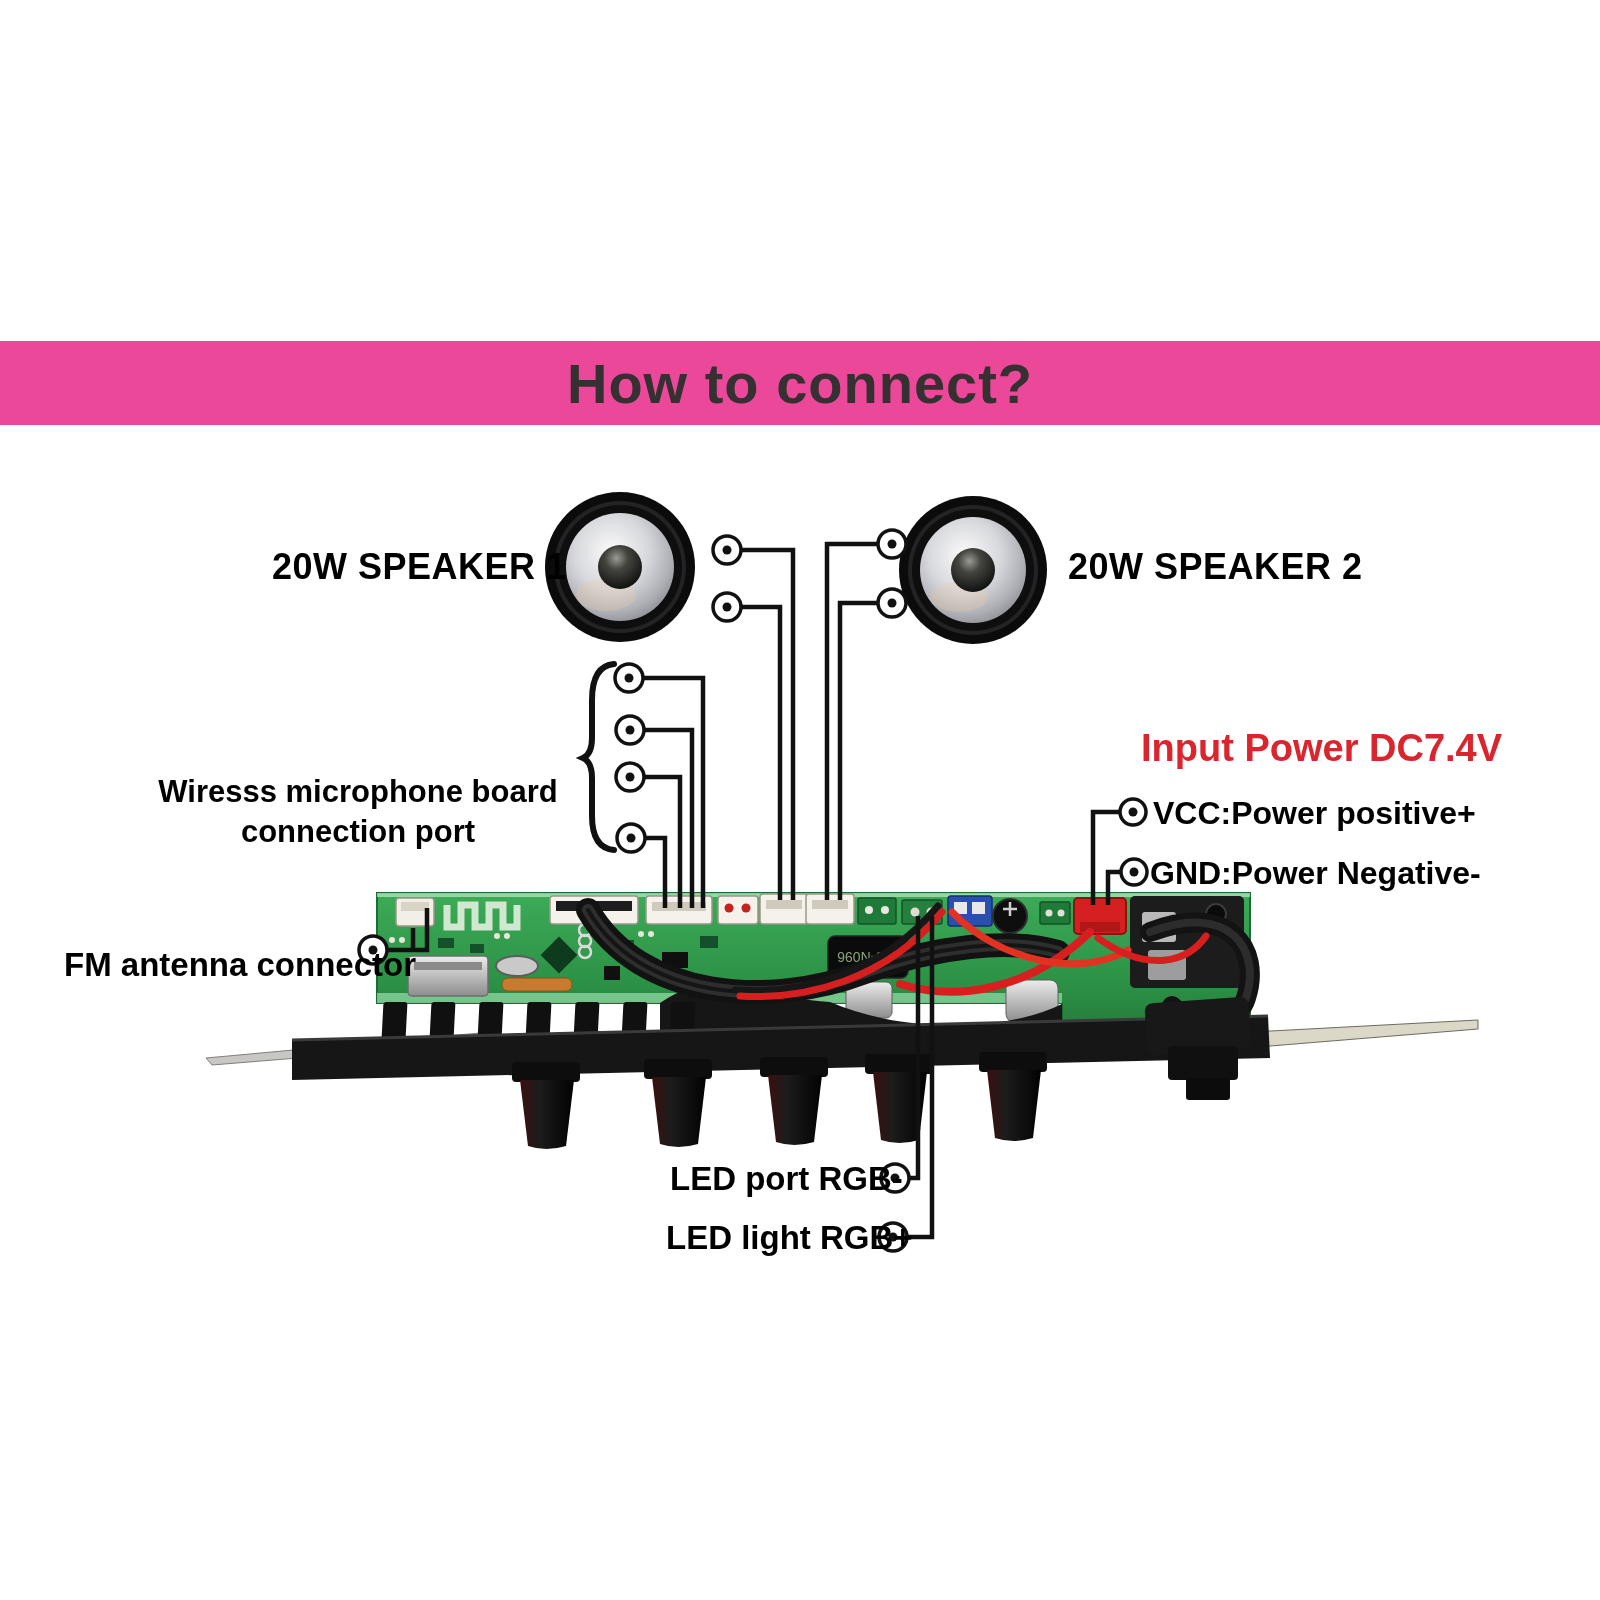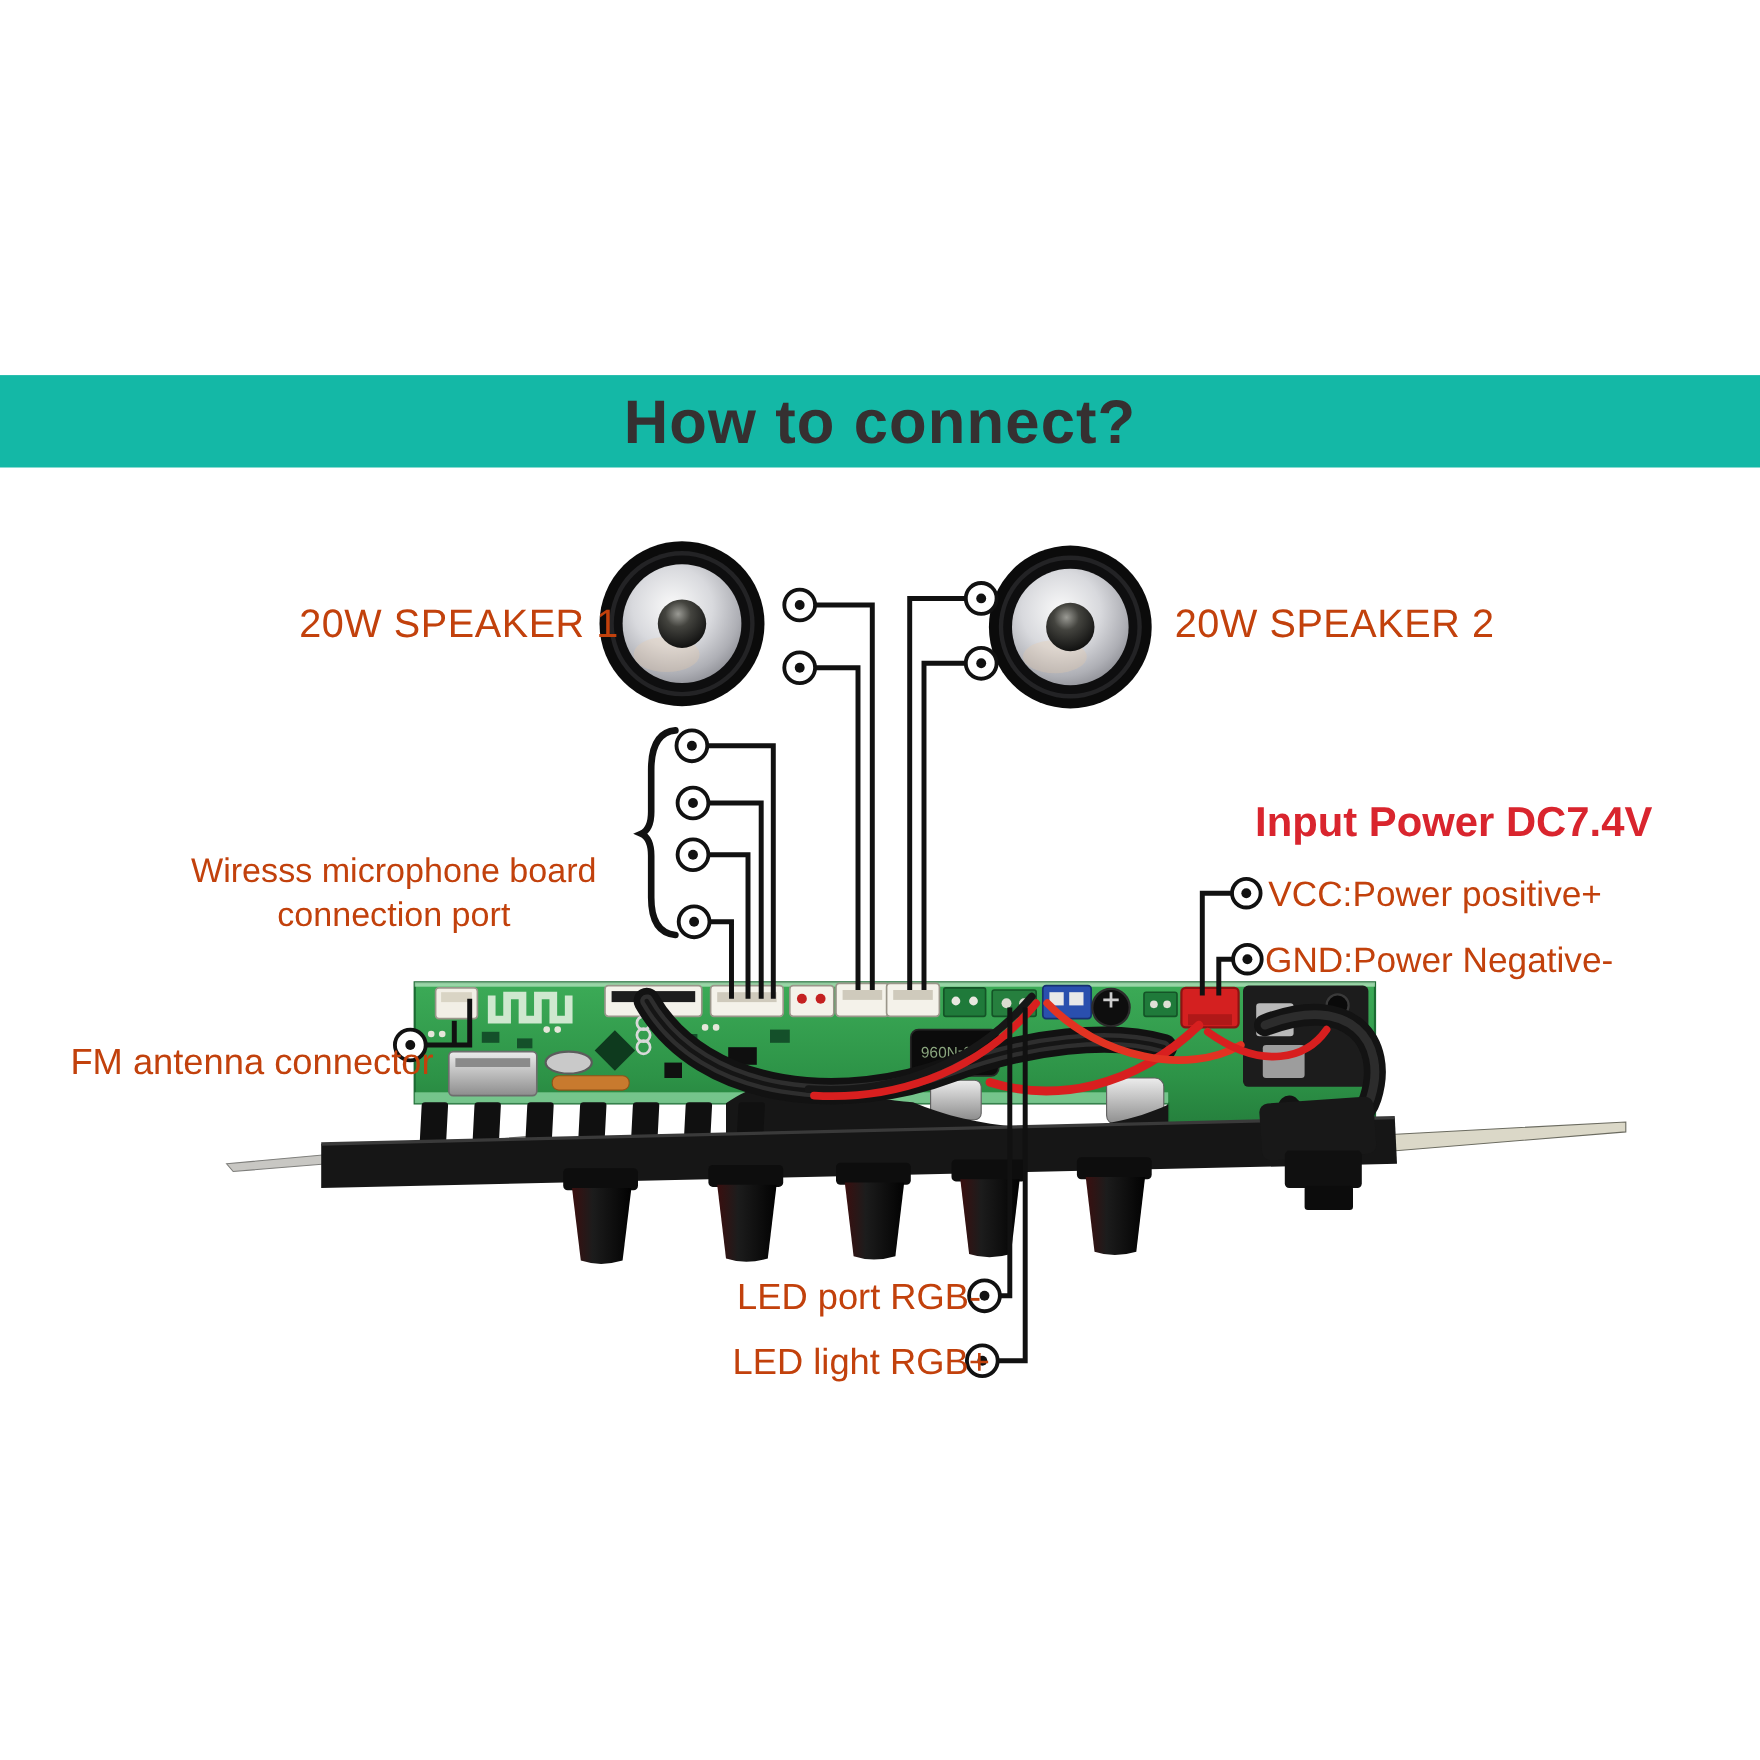--- a/index.html
+++ b/index.html
@@ -1,22 +1,22 @@
 <!DOCTYPE html>
 <html><head>
 <meta charset="utf-8">
 <style>
   html,body{margin:0;padding:0;background:#ffffff;}
   .canvas{position:relative;width:1600px;height:1600px;background:#ffffff;overflow:hidden;
           font-family:"Liberation Sans","DejaVu Sans",sans-serif;}
-  .banner{position:absolute;left:0;top:341px;width:1600px;height:84px;background:#14b8a6;
+  .banner{position:absolute;left:0;top:341px;width:1600px;height:84px;background:#ec4899;
           display:flex;align-items:center;justify-content:center;}
   .banner h1{margin:0;font-size:56px;font-weight:700;color:#353031;letter-spacing:1px;}
   .diagram-svg{position:absolute;left:0;top:0;width:1600px;height:1600px;}
-  .lbl{position:absolute;color:#c2410c;font-weight:400;white-space:nowrap;}
+  .lbl{position:absolute;color:#000000;font-weight:700;white-space:nowrap;}
   .lbl-speaker{font-size:36px;letter-spacing:0.5px;}
   .lbl-std{font-size:33px;}
   .lbl-mic{font-size:31px;text-align:center;line-height:1.28;white-space:normal;width:400px;margin-top:34px;}
   .lbl-power{font-size:38px;color:#d9252e;font-weight:600;margin-left:28px;}
   .lbl-io{font-size:32px;}
 </style>
 </head>
 <body>
 
 <div class="canvas">

